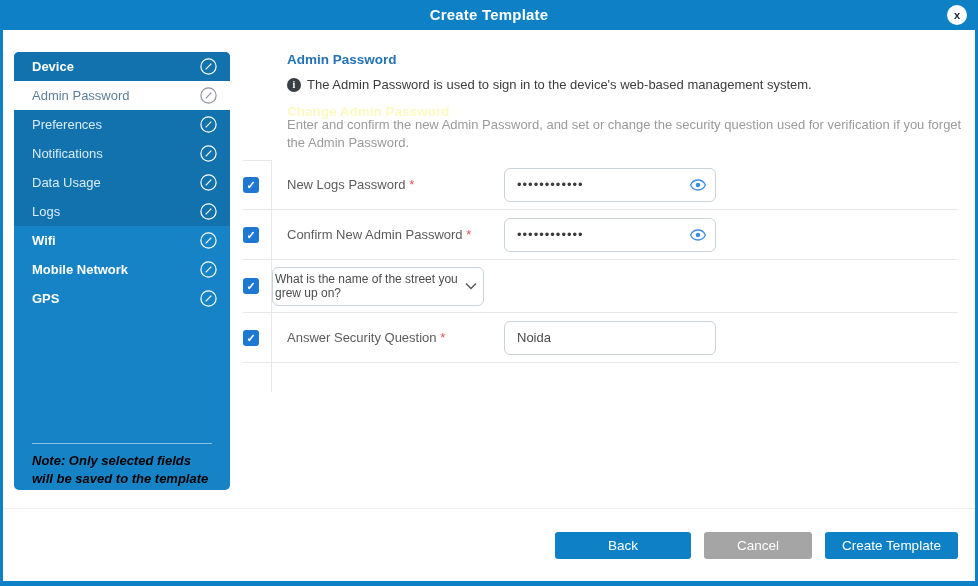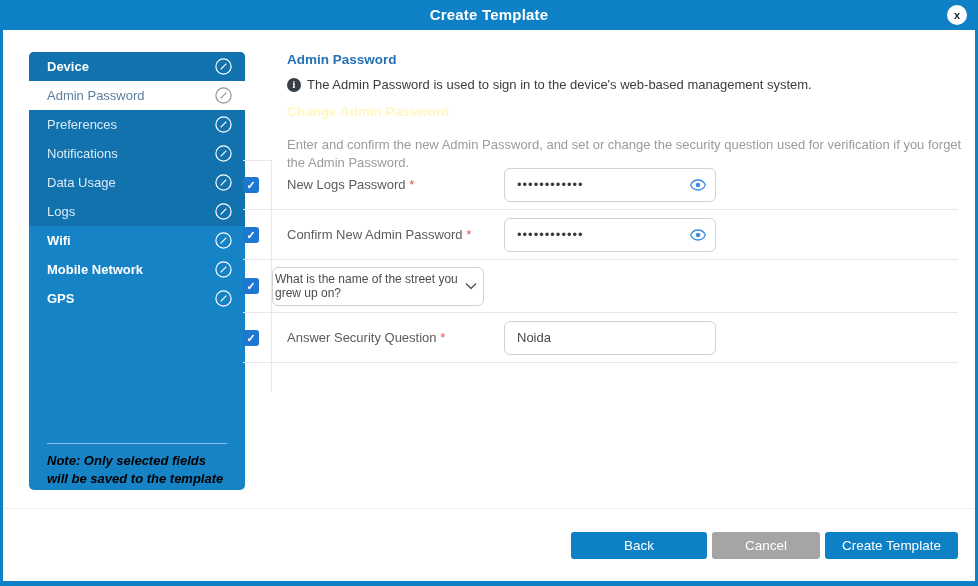--- a/index.html
+++ b/index.html
@@ -18,21 +18,21 @@
     position:absolute; top:5px; right:11px; width:20px; height:20px;
     background:#fff; border-radius:50%; border:none; cursor:pointer;
     color:#17212e; font-weight:bold; font-size:11px; line-height:18px; text-align:center;
   }
   .body-white {
     position:absolute; left:3px; right:3px; top:30px; bottom:5px; background:#fff;
   }
 
   
   .sidebar {
-    position:absolute; left:29px; top:52px; width:216px; height:438px;
+    position:absolute; left:14px; top:52px; width:216px; height:438px;
     background:#1583c6; border-radius:5px; overflow:hidden; color:#fff;
   }
   .sb-section-active { background:#1172ae; }
   .sb-item {
     height:29px; display:flex; align-items:center; justify-content:space-between;
     padding:0 13px 0 18px; font-size:13px; cursor:pointer;
   }
   .sb-item .label { color:#d9ebf7; font-weight:normal; }
   .sb-item.parent .label { color:#fff; font-weight:bold; }
   .sb-item.selected { background:#fff; }
@@ -61,21 +61,21 @@
   .info-ic {
     width:14px; height:14px; border-radius:50%; background:#383e46; color:#fff;
     font-size:10px; font-weight:bold; text-align:center; line-height:14px; flex:0 0 auto;
     font-family:"Liberation Serif", serif;
   }
   .section-title {
     position:absolute; left:287px; top:104px;
     color:#fef9c3; font-size:13.5px; font-weight:bold;
   }
   .section-desc {
-    position:absolute; left:287px; top:136px; width:676px;
+    position:absolute; left:287px; top:116px; width:676px;
     color:#9b9b9b; font-size:13px; line-height:17.5px;
   }
 
   
   .form-table { position:absolute; left:243px; top:160px; width:715px; }
   .form-row { display:flex; align-items:center; border-bottom:1px solid #e7e7ec; min-height:50px; }
   .form-row.row-select { min-height:53px; }
   .form-row.empty { min-height:29px; border-bottom:none; }
   .cb-cell {
     width:29px; align-self:stretch; display:flex; align-items:center;
@@ -107,21 +107,21 @@
     border-radius:6px; padding:4px 20px 4px 2px; font-size:12px; color:#4c4c4c;
     line-height:14.5px; cursor:pointer; background:#fff;
   }
   .chevron-ic {
     position:absolute; right:6px; top:14px; width:12px; height:8px; color:#555;
   }
 
   
   .footer-divider { position:absolute; left:3px; right:3px; top:508px; height:1px; background:#eeeef3; }
   .footer-buttons {
-    position:absolute; top:532px; right:20px; display:flex; gap:5px;
+    position:absolute; top:532px; right:20px; display:flex; gap:13px;
   }
   .btn {
     height:27px; border:none; border-radius:3px; color:#fff;
     font-size:13.5px; cursor:pointer; font-family:"Liberation Sans", sans-serif;
   }
   .btn-back { width:136px; background:#0e81c6; }
   .btn-cancel { width:108px; background:#a5a5a5; }
   .btn-create { width:133px; background:#0e81c6; }
 </style>
 </head>

